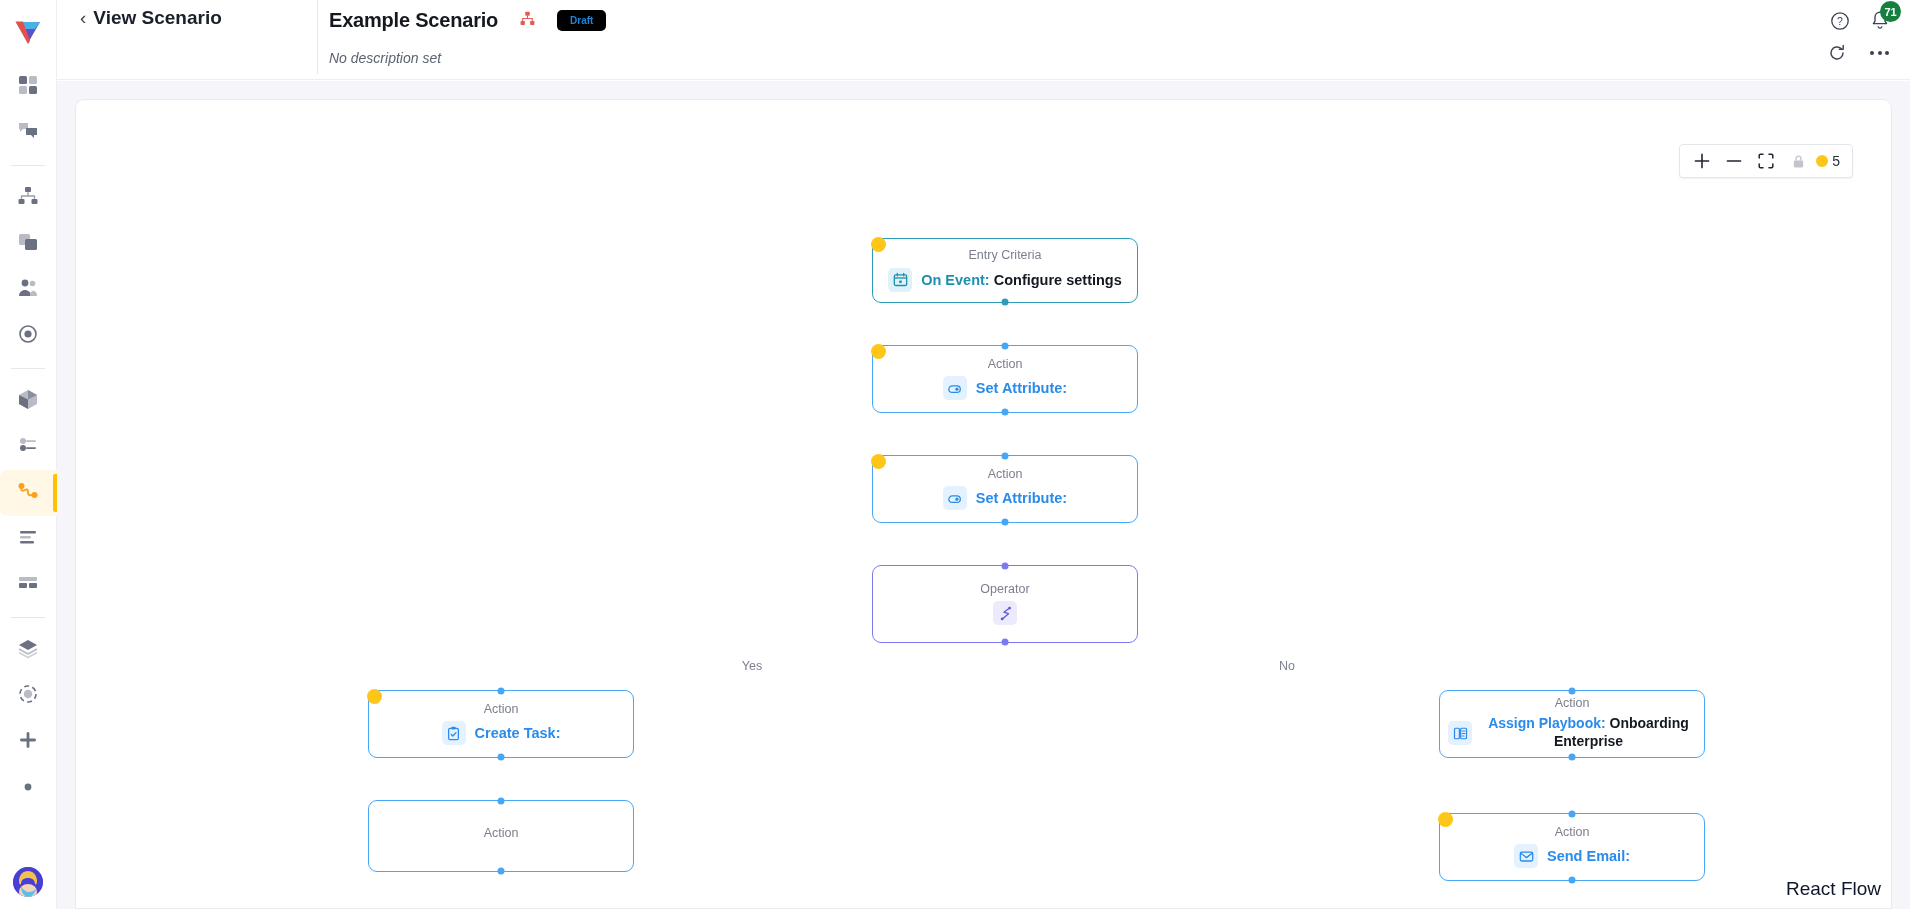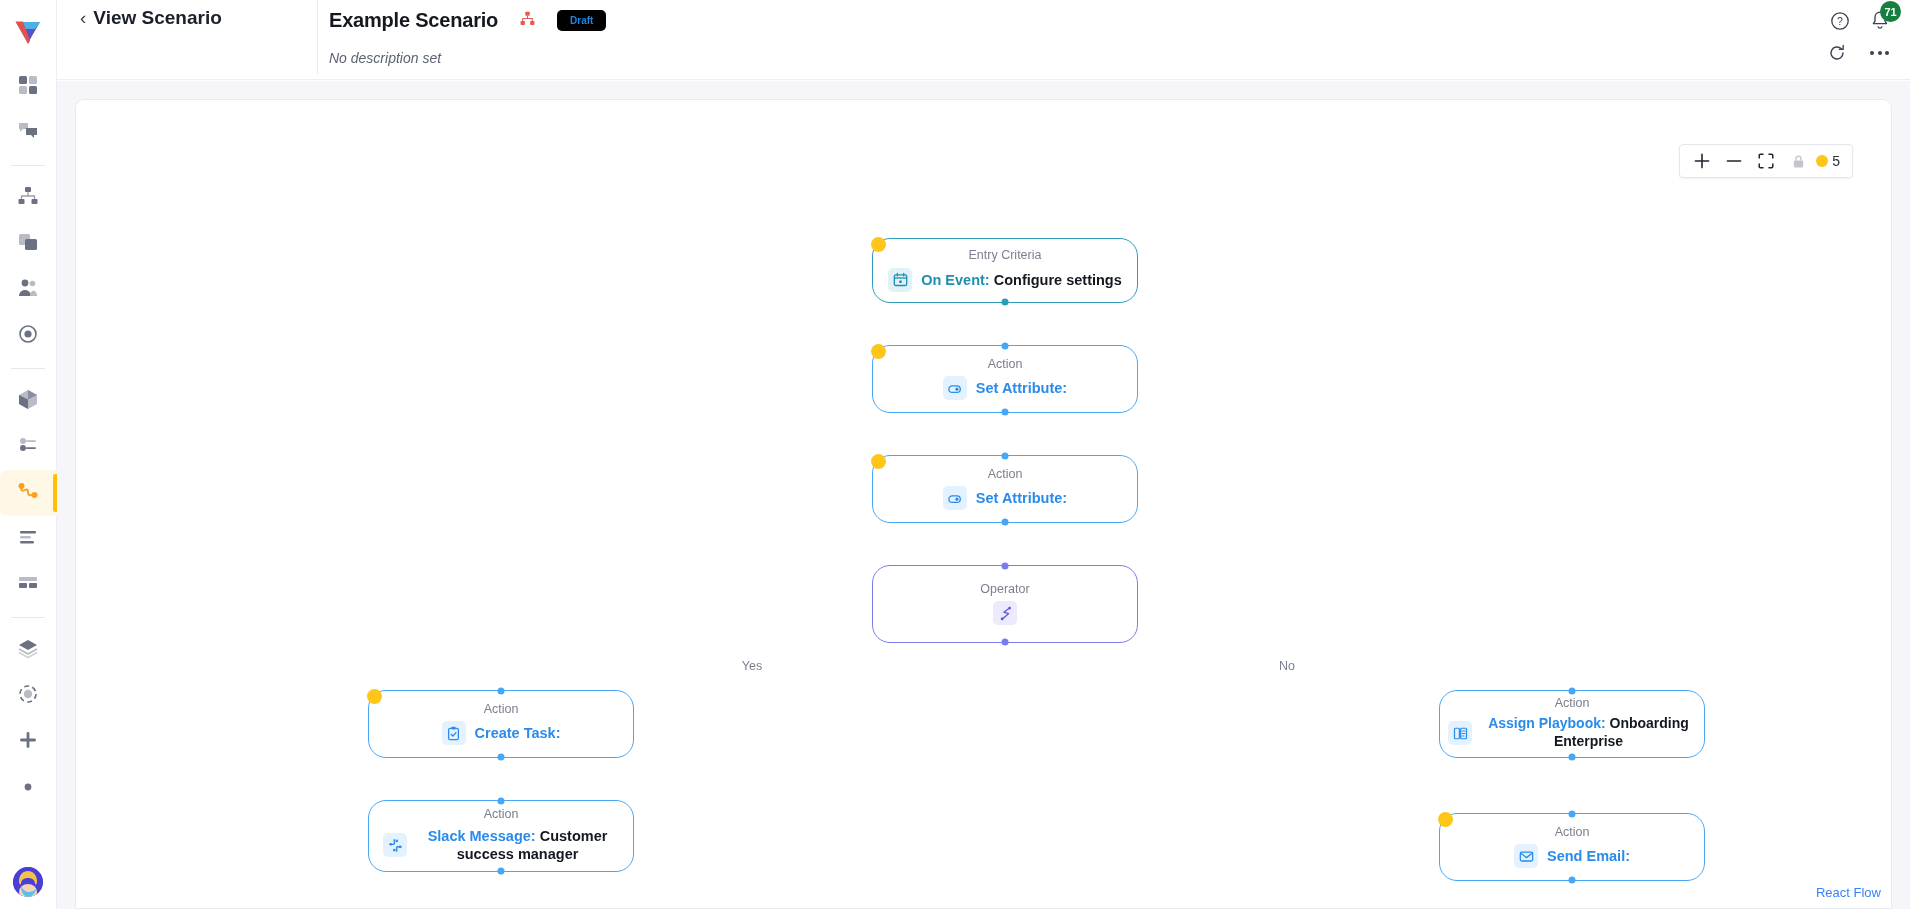--- a/index.html
+++ b/index.html
@@ -141,21 +141,21 @@
   .ctl-count {
     display: flex; align-items: center; gap: 4px;
     padding: 0 6px 0 2px; cursor: pointer;
   }
   .ctl-dot { width: 12px; height: 12px; border-radius: 50%; background: #ffc61a; display: block; }
   .ctl-num { font-size: 14px; color: #2a2f3c; font-weight: 500; }
 
   
   .node {
     position: absolute;
-    border-radius: 18px;
+    border-radius: 9px;
     background: #fff;
     display: flex; flex-direction: column;
     align-items: center; justify-content: center;
     cursor: pointer;
     z-index: 6;
   }
   .node.entry { border: 1.4px solid #2e9cb8; }
   .node.action { border: 1.4px solid #47a7f5; }
   .node.operator { border: 1.4px solid #7b7bf0; }
 
@@ -203,21 +203,21 @@
   .edge-label {
     position: absolute;
     font-size: 12.5px; color: #7b808e;
     background: #fff; padding: 0 7px;
     transform: translate(-50%, -50%);
     z-index: 4;
   }
 
   #attribution {
     position: absolute; right: 10px; bottom: 8px;
-    font-size: 13px; color: #3b82f6;
+    font-size: 19px; color: #0f172a;
     z-index: 20;
     cursor: pointer;
     text-align: right;
   }
 </style>
 </head>
 <body>
 
 <div id="rail">
   <div class="rail-logo">
@@ -549,33 +549,20 @@
           </svg>
         </span>
         <span class="node-text"><span class="lbl-blue">Create Task:</span> <span></span></span>
       </div>
     </div>
 
     <div class="node action" style="left:292px; top:700px; width:266px; height:72px;">
       <span class="h-top h-blue"></span>
       <span class="h-bot h-blue"></span>
       <div class="node-kind">Action</div>
-      <div class="node-body">
-        <span class="node-ico ico-blue">
-          <svg width="15" height="15" viewBox="0 0 16 16">
-            <path d="M6 1.4h1.5v5.2H6zM8.5 9.4H10v5.2H8.5z" fill="#2a8bea"></path>
-            <path d="M1.4 6h5.2v1.5H1.4zM9.4 8.5h5.2V10H9.4z" fill="#2a8bea"></path>
-            <circle cx="3.1" cy="6.7" r="1.4" fill="#2a8bea"></circle>
-            <circle cx="12.9" cy="9.3" r="1.4" fill="#2a8bea"></circle>
-            <circle cx="6.7" cy="12.9" r="1.4" fill="#2a8bea"></circle>
-            <circle cx="9.3" cy="3.1" r="1.4" fill="#2a8bea"></circle>
-          </svg>
-        </span>
-        <span class="node-text"><span class="lbl-blue">Slack Message:</span> <span>Customer success manager</span></span>
-      </div>
     </div>
 
     <div class="node action" style="left:1363px; top:590px; width:266px; height:68px;">
       <span class="h-top h-blue"></span>
       <span class="h-bot h-blue"></span>
       <div class="node-kind">Action</div>
       <div class="node-body" style="padding:0 8px;">
         <span class="node-ico ico-blue">
           <svg width="15" height="15" viewBox="0 0 16 16">
             <rect x="1.6" y="2.4" width="5.2" height="11.2" rx="1" fill="none" stroke="#2a8bea" stroke-width="1.3"></rect>

